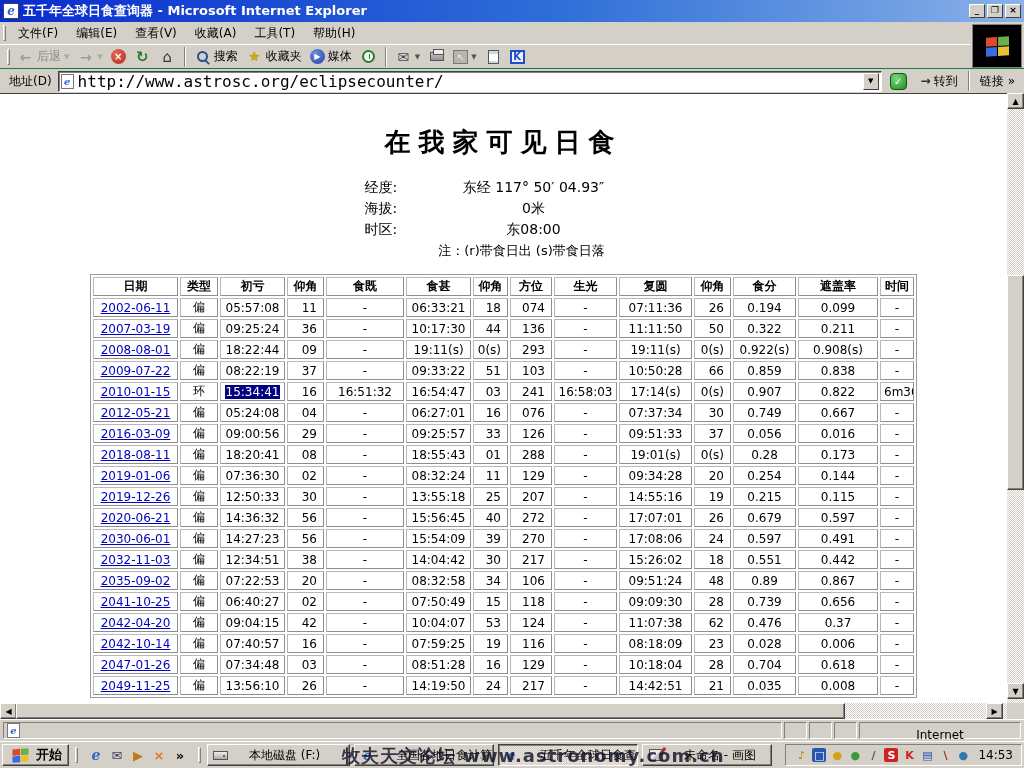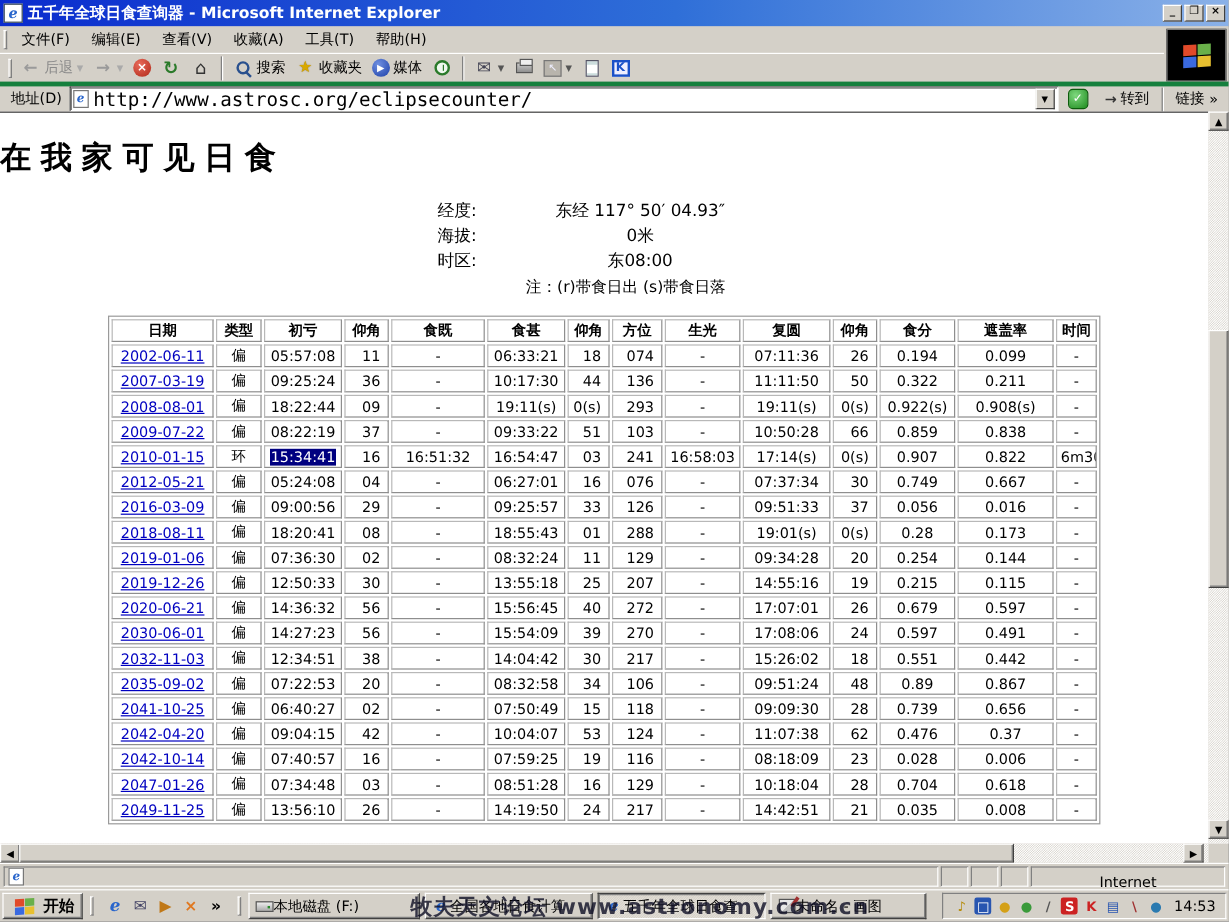--- a/index.html
+++ b/index.html
@@ -44,39 +44,39 @@
   .ico-media { width:15px; height:15px; border-radius:50%; background:radial-gradient(circle at 35% 30%,#6f8fe0,#1c3fa8); color:#fff; font-size:8px; }
   .clockface { position:relative; width:13px; height:13px; border:2px solid #2a7a2a; border-radius:50%; background:#eef8ee; }
   .clockface::after { content:""; position:absolute; left:5px; top:2px; width:1px; height:5px; background:#2a7a2a; }
   .ico-mail { color:#445; font-size:14px; }
   .printerbody { width:14px; height:9px; background:linear-gradient(#c8c8c8,#909090); border:1px solid #555; position:relative; }
   .printerbody::before { content:""; position:absolute; left:2px; top:-4px; width:9px; height:4px; background:#eee; border:1px solid #555; }
   .ico-resize { width:15px; height:14px; background:#b8b4ac; border:1px solid #777; color:#eef; font-size:9px; display:inline-flex; align-items:center; justify-content:center; }
   .docpage { width:11px; height:14px; background:#fff; border:1px solid #556; box-shadow:inset 0 -2px 0 #cdd, inset 0 3px 0 #cdd; }
   .ico-k { width:15px; height:14px; border:2px solid #1a50c8; color:#1a50c8; font-weight:bold; font-size:10px; display:inline-flex; align-items:center; justify-content:center; background:#eef; }
 
-  .addressbar { position:absolute; top:68px; left:0; width:1024px; height:25px; background:#d4d0c8; border-top:4px solid #15803d;
+  .addressbar { position:absolute; top:68px; left:0; width:1024px; height:25px; background:#d4d0c8; border-top:1px solid #15803d;
     display:flex; align-items:center; padding:0 3px; }
   .addr-label { padding:0 6px; white-space:nowrap; }
   .address-input { flex:1; height:21px; background:#fff; border:1px solid; border-color:#404040 #fff #fff #404040;
     box-shadow:inset 1px 1px 0 #808080; display:flex; align-items:center; padding:1px 2px; overflow:hidden; }
   .page-ico { width:13px; height:15px; background:#fff; border:1px solid #777; color:#2a66cc; font:italic bold 10px "DejaVu Serif",serif;
     display:inline-flex; align-items:center; justify-content:center; margin-right:4px; flex:none; }
   .url-text { font-family:"DejaVu Sans Mono","Liberation Mono",monospace; font-size:16px; white-space:nowrap; }
   .dd-btn { margin-left:auto; width:16px; height:17px; background:#d4d0c8; border:1px solid; border-color:#fff #404040 #404040 #fff;
     display:flex; align-items:center; justify-content:center; font-size:7px; flex:none; }
   .norton { width:17px; height:17px; margin:0 8px; border-radius:4px; background:radial-gradient(circle at 35% 30%,#7ed87e,#1f8c1f);
     color:#fff; font-size:10px; display:flex; align-items:center; justify-content:center; border:1px solid #0c5c0c; }
   .go-btn { display:flex; align-items:center; gap:3px; padding:0 6px; white-space:nowrap; }
   .go-arrow { color:#333; font-weight:bold; }
   .links-zone { display:flex; align-items:center; gap:4px; padding:0 6px; white-space:nowrap; }
 
   
   .viewport { position:absolute; top:93px; left:0; width:1007px; height:610px; background:#fff; overflow:hidden; border-top:1px solid #404040; }
-  .page-title { margin-top:20px; text-align:left; font-size:26px; font-weight:bold; letter-spacing:8px; }
+  .page-title { margin-top:31px; text-align:center; font-size:26px; font-weight:bold; letter-spacing:8px; }
   .info-block { width:278px; margin:17px auto 0; font-size:14px; }
   .info-row { display:flex; line-height:21px; }
   .info-label { width:60px; white-space:nowrap; }
   .info-value { flex:1; text-align:center; white-space:nowrap; }
   .note { text-align:center; font-size:13px; line-height:21px; margin-left:36px; }
 
   table.eclipse { margin:13px auto 0; border-collapse:separate; border-spacing:2px; table-layout:fixed; width:797px;
     border:1px solid #9a9a9a; font-size:12px; }
   .eclipse th, .eclipse td { border:1px solid; border-color:#b8b8b8 #8e8e8e #8e8e8e #b8b8b8; height:16px; padding:0 3px;
     white-space:nowrap; overflow:hidden; text-align:center; }
@@ -106,21 +106,21 @@
   .pane.zone { width:162px; gap:5px;flex-direction:column; }
   .globe { width:13px; height:13px; border-radius:50%; background:radial-gradient(circle at 35% 30%,#7fd0f0,#1c5fa8 60%,#0c3c78); box-shadow:inset -2px -2px 2px #0a4a20; }
 
   
   .taskbar { position:absolute; top:741px; left:0; width:1024px; height:27px; background:#d4d0c8; border-top:1px solid #fff;
     display:flex; align-items:center; padding:0 2px; gap:3px; }
   .start-btn { display:flex; align-items:center; gap:4px; height:22px; padding:0 6px; background:#d4d0c8;
     border:1px solid; border-color:#fff #404040 #404040 #fff; box-shadow:inset -1px -1px 0 #808080; font-weight:bold; font-size:13px; }
   .ql { display:flex; align-items:center; gap:5px; margin:0 4px; }
   .ql-icon { width:16px; height:16px; display:flex; align-items:center; justify-content:center; font-size:13px; font-weight:bold; }
-  .task-btn { display:flex; align-items:center; gap:0; height:22px; padding:0 5px; background:#d4d0c8; font-size:12px;
+  .task-btn { display:flex; align-items:center; gap:21px; height:22px; padding:0 5px; background:#d4d0c8; font-size:12px;
     border:1px solid; border-color:#fff #404040 #404040 #fff; box-shadow:inset -1px -1px 0 #808080;
     white-space:nowrap; overflow:hidden; flex:none; }
   .task-btn.active { border-color:#404040 #fff #fff #404040; box-shadow:inset 1px 1px 0 #808080;
     background-image:linear-gradient(45deg,#e8e4dc 25%,transparent 25%,transparent 75%,#e8e4dc 75%),
                      linear-gradient(45deg,#e8e4dc 25%,transparent 25%,transparent 75%,#e8e4dc 75%);
     background-size:2px 2px; background-position:0 0,1px 1px; }
   .t-ico { width:15px; height:13px; flex:none; display:flex; align-items:center; justify-content:center; font-size:11px; }
   .t-ie { color:#2a66cc; font:italic bold 13px "DejaVu Serif",serif; }
   .t-drive { width:15px; height:9px; background:linear-gradient(#eee,#aaa); border:1px solid #555; position:relative; }
   .t-drive::after { content:""; position:absolute; right:2px; top:3px; width:2px; height:2px; background:#2a8a2a; }

